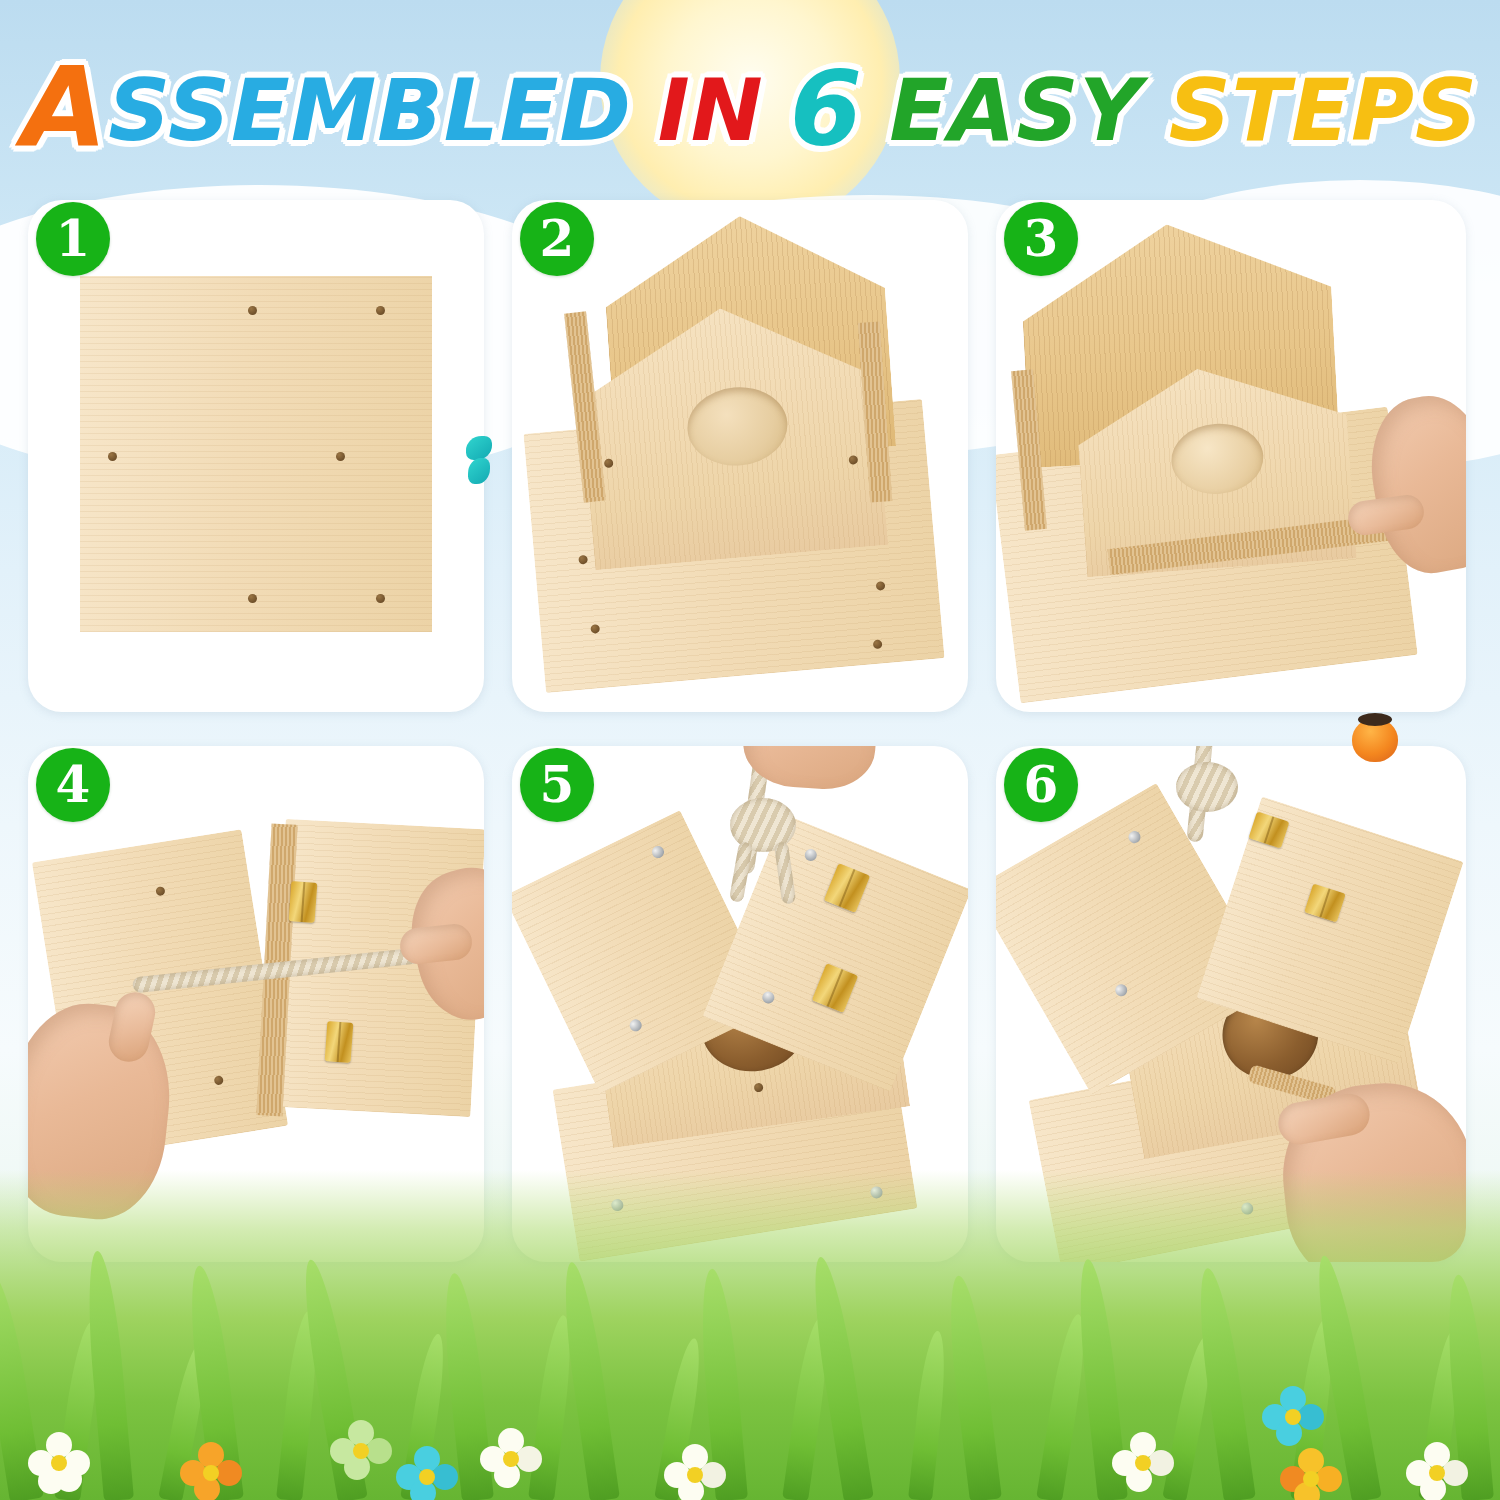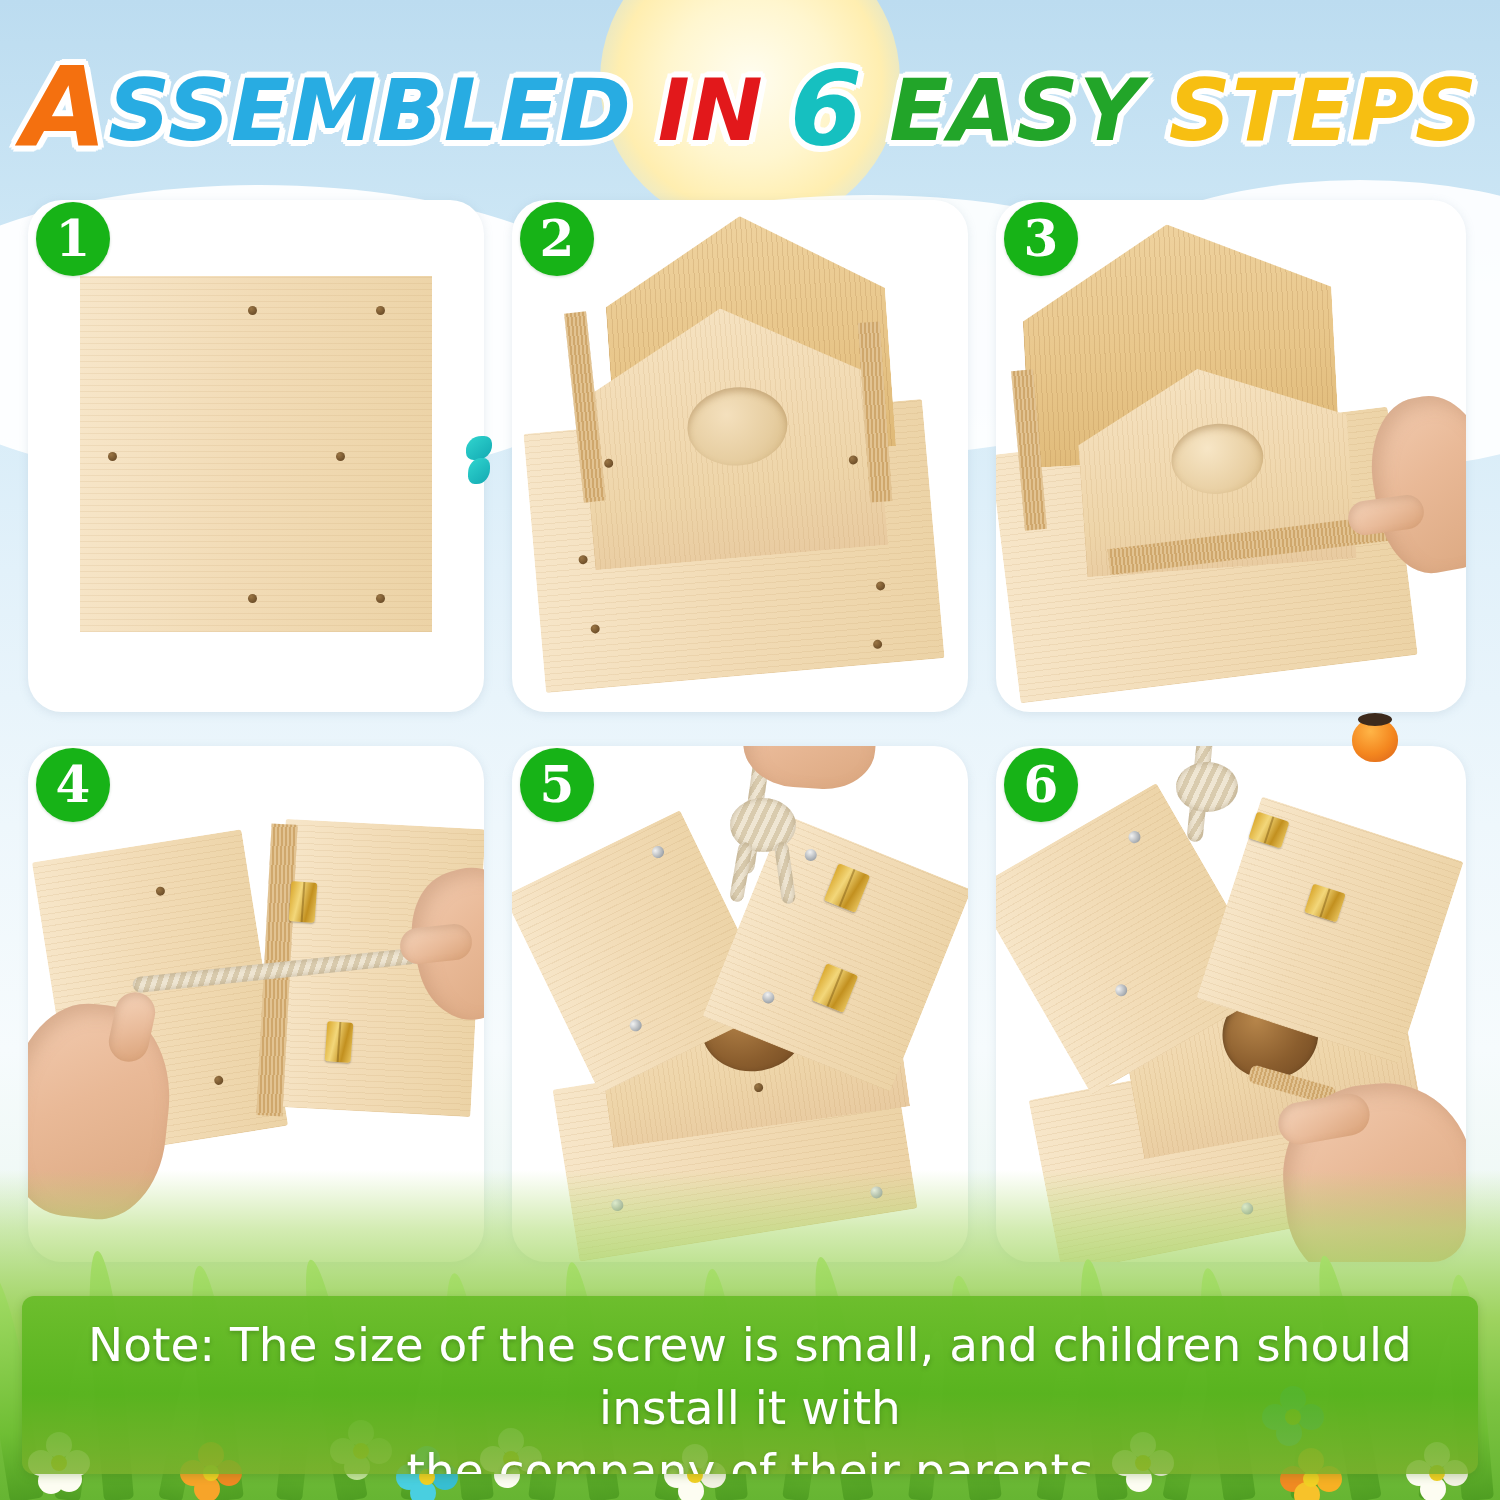--- a/index.html
+++ b/index.html
@@ -375,24 +375,14 @@
     </div>
     <div class="flower" style="left:1406px;bottom:-4px;width:62px;height:62px;">
       <div class="petal" style="left:18px;top:0;background:#fdfdf2;"></div>
       <div class="petal" style="left:0;top:18px;background:#fdfdf2;"></div>
       <div class="petal" style="left:36px;top:18px;background:#f2f2e2;"></div>
       <div class="petal" style="left:14px;top:34px;background:#fdfdf2;"></div>
       <div class="fcenter"></div>
     </div>
   </div>
 
-  <div style="position:absolute;left:22px;top:1296px;width:1456px;height:178px;border-radius:12px;overflow:hidden;
-              background:linear-gradient(180deg,rgba(104,188,40,.92) 0%,rgba(86,178,28,.92) 55%,rgba(122,176,44,.85) 100%);
-              box-shadow:0 2px 8px rgba(60,110,20,.25);">
-    <div style="position:absolute;left:0;top:0;width:1456px;height:178px;text-align:center;
-                font-family:'DejaVu Sans',sans-serif;font-size:47px;line-height:1.34;color:#ffffff;
-                padding-top:18px;box-sizing:border-box;text-shadow:0 2px 4px rgba(30,80,10,.35);">
-      <div>Note: The size of the screw is small, and children should install it with</div>
-      <div>the company of their parents</div>
-    </div>
-  </div>
 
 </div>
 
 </body></html>

